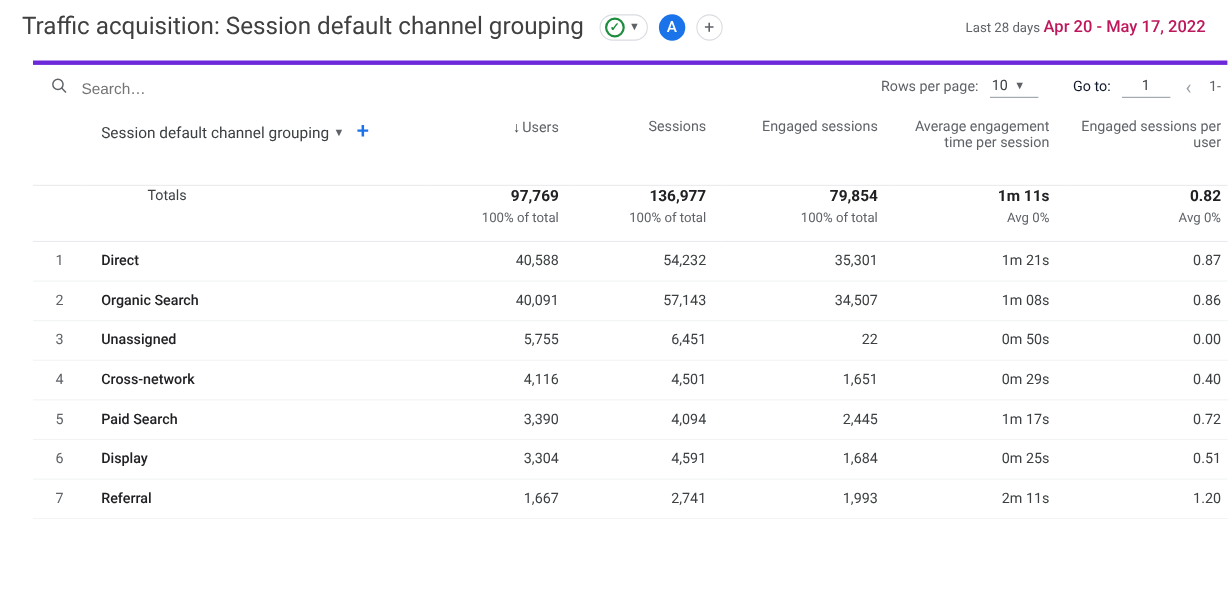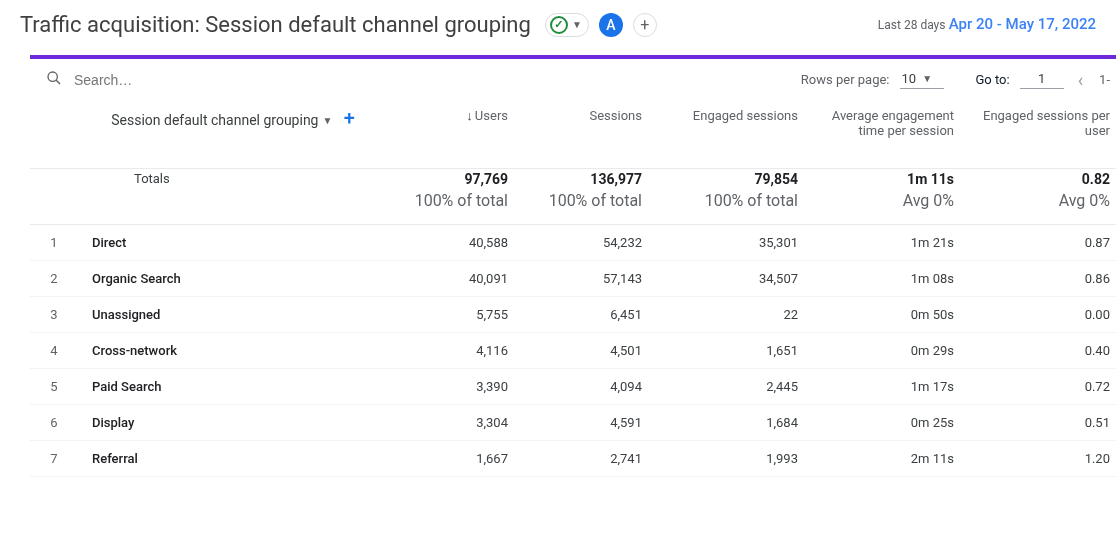--- a/index.html
+++ b/index.html
@@ -71,21 +71,21 @@
   .spacer { flex: 1; }
   .date-block {
     text-align: right;
     line-height: 1.3;
   }
   .date-label {
     color: #5f6368;
     font-size: 12px;
   }
   .date-range {
-    color: #3b82f6;
+    color: #be185d;
     font-size: 15px;
     font-weight: 500;
   }
   .panel {
     margin: 6px 0 0 30px;
     border-top: 4px solid #6d28d9;
   }
   .toolbar {
     display: flex;
     align-items: center;
@@ -140,21 +140,21 @@
   }
   thead th {
     text-align: right;
     color: #5f6368;
     font-weight: 400;
     border-bottom: 1px solid #e8eaed;
     height: 70px;
     vertical-align: top;
   }
   thead th.name-head {
-    text-align: center;
+    text-align: left;
     vertical-align: top;
   }
   .dim-name {
     color: #3c4043;
     font-size: 14px;
     display: inline-flex;
     align-items: center;
     gap: 4px;
   }
   .dim-caret { color: #5f6368; font-size: 10px; }
@@ -179,21 +179,21 @@
   }
   tr.totals .metric {
     text-align: right;
   }
   tr.totals .metric .big {
     font-weight: 700;
     font-size: 14px;
     color: #202124;
   }
   tr.totals .metric .sub {
-    font-size: 16px;
+    font-size: 12px;
     color: #5f6368;
     margin-top: 4px;
   }
 
   tbody tr.data td {
     border-bottom: 1px solid #f1f3f4;
     color: #3c4043;
   }
   tbody tr.data td.idx {
     text-align: center;

